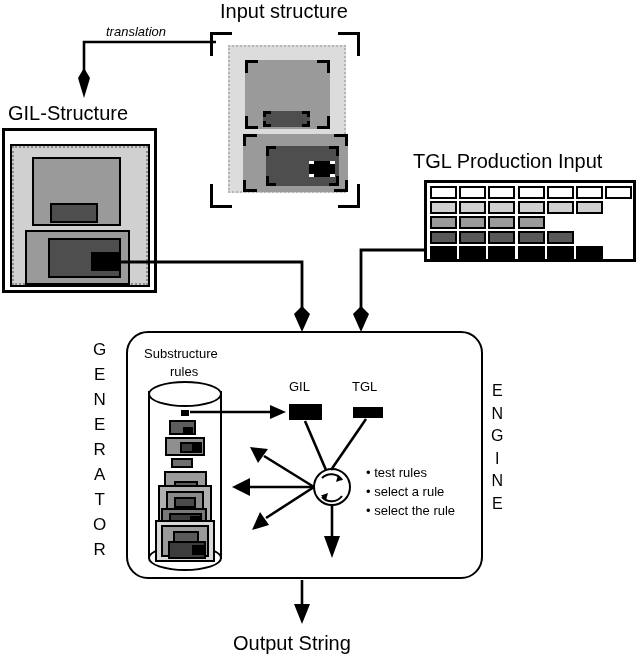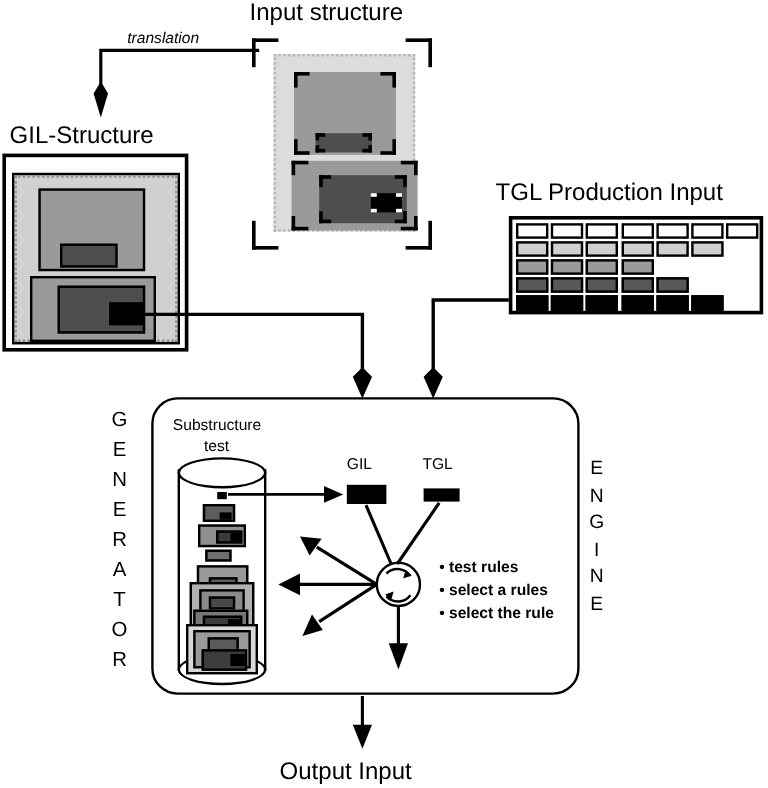--- a/index.html
+++ b/index.html
@@ -35,26 +35,26 @@
 
   
   .engbox{position:absolute;box-sizing:border-box;border:2.5px solid #000;border-radius:22px;background:#fff;}
 
   
   .cyl-body{position:absolute;box-sizing:border-box;border-left:2px solid #000;border-right:2px solid #000;}
   .ellipse{position:absolute;box-sizing:border-box;border:2px solid #000;border-radius:50%;background:#fff;}
 
   svg.ov{position:absolute;left:0;top:0;width:640px;height:657px;overflow:visible;}
   .bullets{position:absolute;font-size:13px;line-height:19px;}
-  .bullets div{white-space:nowrap;font-weight:bold;}
+  .bullets div{white-space:nowrap;}
 </style>
 </head>
 <body>
 
-<div class="lbl title-big" style="left:208px;top:0px;">Input structure</div>
+<div class="lbl title-big" style="left:220px;top:0px;">Input structure</div>
 
 <div class="lbl small-lbl" style="left:106px;top:24px;font-size:13px;">translation</div>
 
 <div class="lbl title-big" style="left:8px;top:102px;">GIL-Structure</div>
 
 <div class="lbl title-big" style="left:413px;top:150px;">TGL Production Input</div>
 
 <div class="brk" style="left:210px;top:32px;width:150px;height:176px;">
 
   <i style="left:0;top:0;width:22px;height:3px;"></i>
@@ -184,21 +184,21 @@
 <div class="vword eng" style="left:491px;top:380px;">
   <span>E</span>
     <span>N</span>
     <span>G</span>
     <span>I</span>
     <span>N</span>
     <span>E</span>
 </div>
 
 <div class="lbl" style="left:144px;top:346px;font-size:13px;">Substructure</div>
-<div class="lbl" style="left:170px;top:364px;font-size:13px;">test</div>
+<div class="lbl" style="left:170px;top:364px;font-size:13px;">rules</div>
 
 <div class="cyl-body" style="left:148px;top:391px;width:74px;height:168px;background:#fff;"></div>
 <div class="ellipse" style="left:148px;top:545px;width:74px;height:26px;"></div>
 <div class="ellipse" style="left:148px;top:381px;width:74px;height:26px;"></div>
 
 <div class="layer" style="left:181px;top:410px;width:8px;height:6px;background:#000;"></div>
 
 <div class="layer bd" style="left:169px;top:420px;width:27px;height:15px;background:#5c5c5c;"></div>
 <div class="layer" style="left:183px;top:427px;width:10px;height:6px;background:#000;"></div>
 
@@ -225,25 +225,25 @@
 <div class="layer bd" style="left:168px;top:541px;width:38px;height:18px;background:#3c3c3c;"></div>
 <div class="layer" style="left:192px;top:545px;width:12px;height:10px;background:#000;"></div>
 
 <div class="lbl" style="left:289px;top:379px;font-size:13px;">GIL</div>
 <div class="lbl" style="left:352px;top:379px;font-size:13px;">TGL</div>
 <div class="layer" style="left:289px;top:404px;width:33px;height:16px;background:#000;"></div>
 <div class="layer" style="left:353px;top:407px;width:30px;height:11px;background:#000;"></div>
 
 <div class="bullets" style="left:366px;top:463px;">
   <div>• test rules</div>
-  <div>• select a rules</div>
+  <div>• select a rule</div>
   <div>• select the rule</div>
 </div>
 
-<div class="lbl title-big" style="left:233px;top:632px;">Output Input</div>
+<div class="lbl title-big" style="left:233px;top:632px;">Output String</div>
 
 <svg class="ov" viewBox="0 0 640 657">
   <defs>
     <marker id="ah" markerWidth="9" markerHeight="9" refX="2.6" refY="4.5" orient="auto">
       <path d="M0,0 L0,9 L8,4.5 z" fill="#000"></path>
     </marker>
     <marker id="ah2" markerWidth="10" markerHeight="10" refX="3" refY="5" orient="auto">
       <path d="M0,0 L0,10 L9,5 z" fill="#000"></path>
     </marker>
   </defs>

